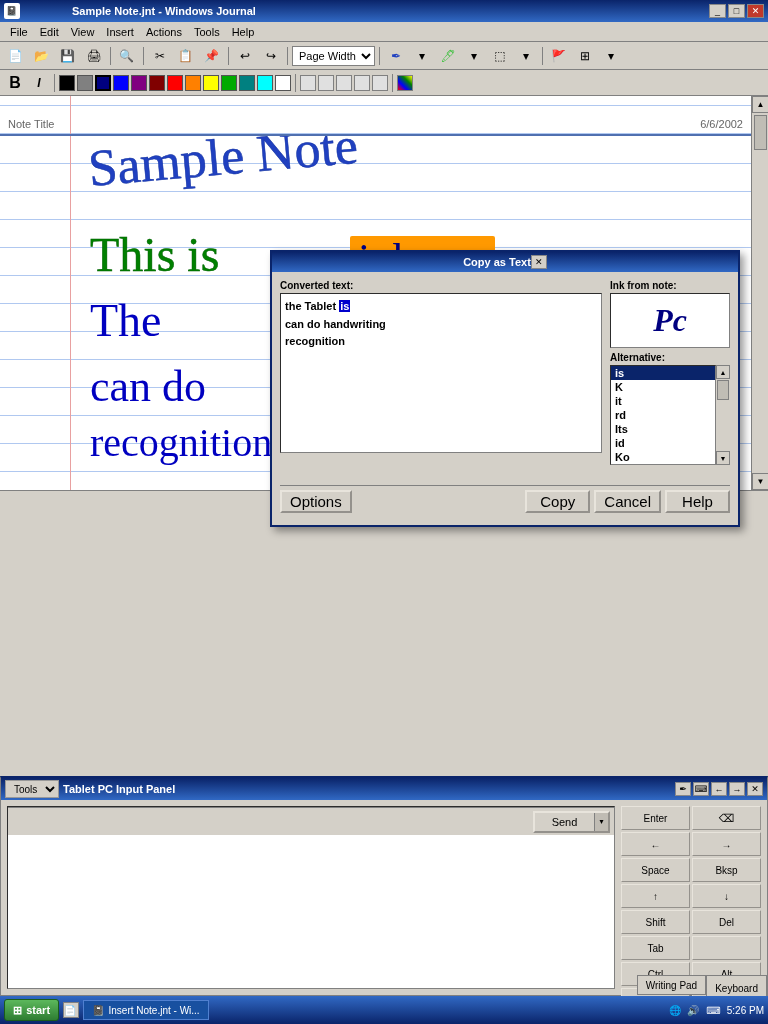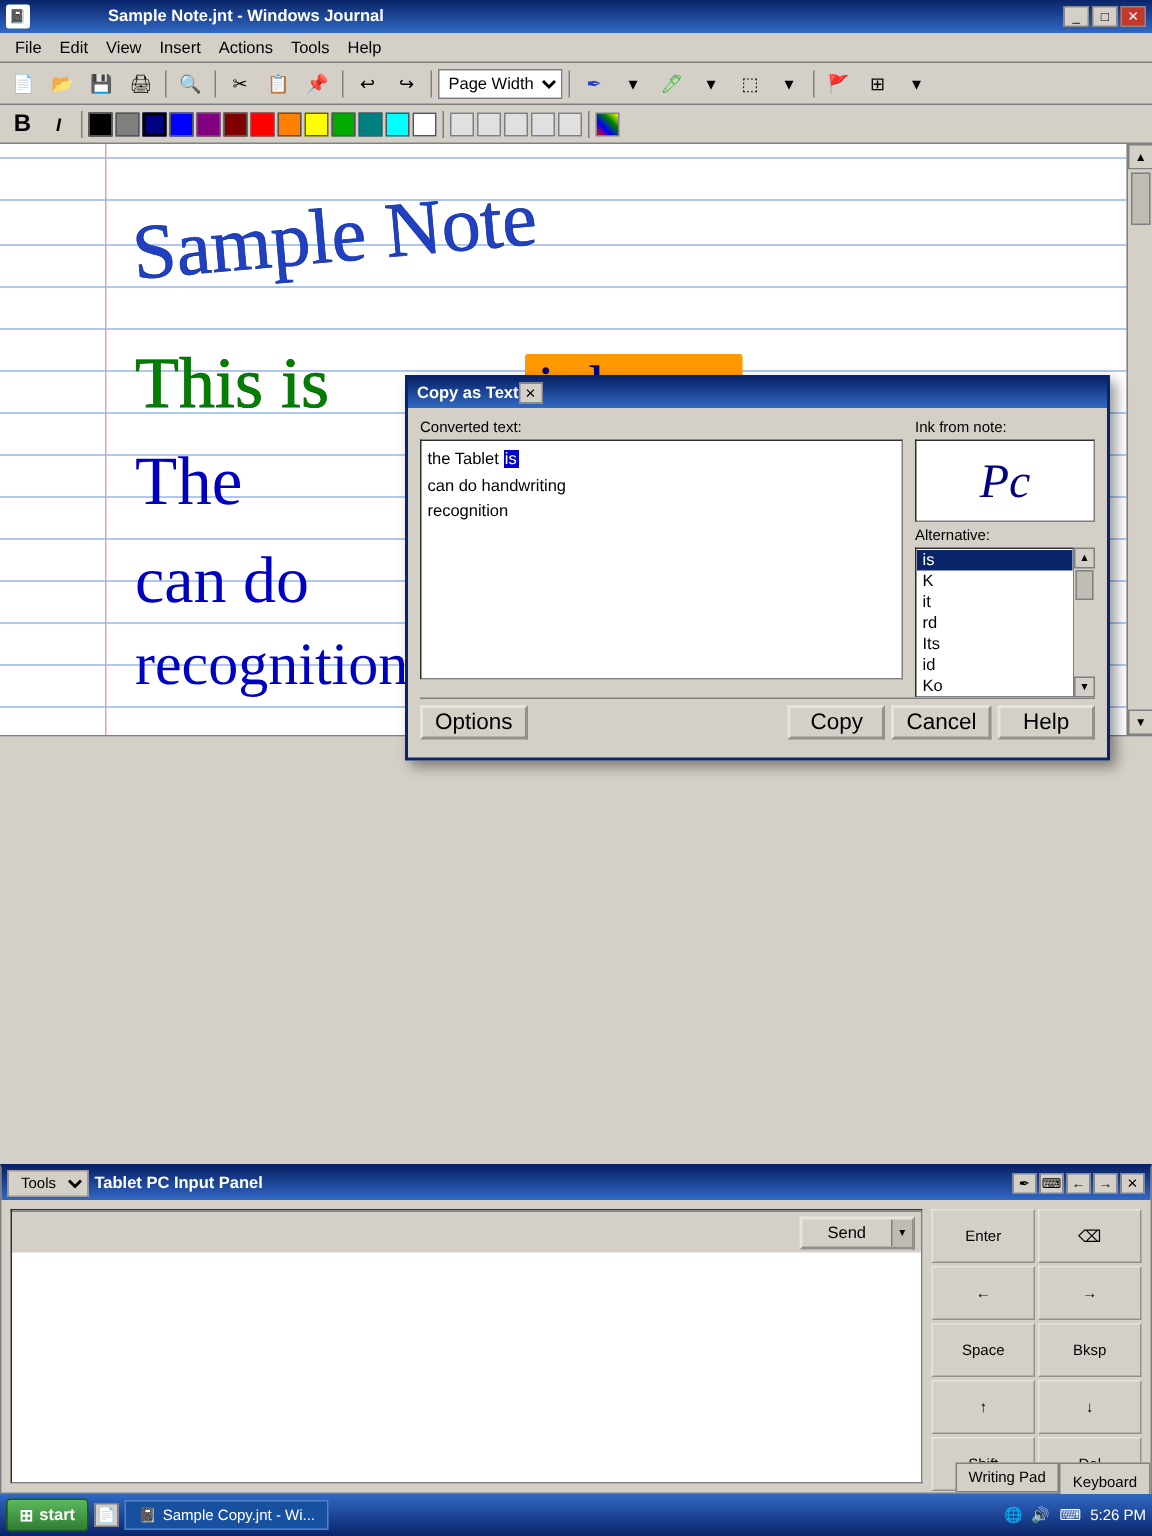--- a/index.html
+++ b/index.html
@@ -87,28 +87,28 @@
       top: 250px; left: 270px;
       width: 470px;
       background: #d4d0c8;
       border: 2px solid #0a246a;
       box-shadow: 4px 4px 8px rgba(0,0,0,0.4);
     }
     .dialog-titlebar {
       background: linear-gradient(to bottom, #0a246a, #3169c4);
       color: white;
       height: 20px;
-      display: flex; align-items: center; justify-content: flex-start;
+      display: flex; align-items: center; justify-content: center;
       padding: 0 6px;
     }
     .dialog-title { font-size: 11px; font-weight: bold; color: white; }
     .dialog-close-btn { width: 16px; height: 14px; background: #d4d0c8; border: 1px solid #888; font-size: 9px; cursor: pointer; display: flex; align-items: center; justify-content: center; color: #000; }
     .dialog-body { padding: 8px; }
     .dialog-desc { font-size: 10px; color: #000; line-height: 1.4; margin-bottom: 6px; }
-    .dialog-columns { display: flex; gap: 8px; margin-bottom: 0; }
+    .dialog-columns { display: flex; gap: 8px; margin-bottom: 20px; font-weight: bold; }
     .dialog-left { flex: 1; }
     .dialog-right { width: 120px; }
     .section-label { font-size: 10px; color: #000; margin-bottom: 2px; }
     .converted-text-box {
       background: white;
       border: 1px inset #808080;
       padding: 4px;
       height: 160px;
       font-size: 11px;
       overflow-y: auto;
@@ -208,21 +208,21 @@
       grid-template-columns: repeat(2, 1fr);
       grid-template-rows: repeat(5, 1fr);
       gap: 2px;
     }
     .key-btn {
       background: #d4d0c8;
       border: 1px outset #e8e4dc;
       font-size: 10px;
       cursor: pointer;
       display: flex; align-items: center; justify-content: center;
-      height: 36px;
+      height: 24px;
     }
 
     
     .taskbar {
       position: absolute;
       bottom: 0; left: 0; right: 0;
       height: 28px;
       background: linear-gradient(to bottom, #3169c4, #0a246a);
       display: flex; align-items: center; padding: 0 4px; gap: 4px;
     }
@@ -327,20 +327,24 @@
   <div class="color-swatch" style="background:#e0e0e0; border:1px solid #808080;"></div>
   <div class="color-swatch" style="background:#e0e0e0; border:1px solid #808080;"></div>
   <div class="fmt-sep"></div>
   <div class="color-swatch" style="background: linear-gradient(45deg, red, blue, green, yellow); border:1px solid #808080;"></div>
 </div>
 
 <div class="note-container" style="position:relative; background:white; height:395px; overflow:hidden; border-bottom:1px solid #808080;">
   <div class="note-lines"></div>
   <div class="note-margin-line"></div>
 
+  <div style="position:absolute; top:0; left:0; right:17px; height:40px; border-bottom:2px solid #5070b0; display:flex; align-items:flex-end; justify-content:space-between; padding:0 8px 4px 8px; z-index:2;">
+    <span style="font-size:11px; color:#666;">Note Title</span>
+    <span style="font-size:11px; color:#666;">6/6/2002</span>
+  </div>
 
   <svg class="handwriting-layer" viewBox="0 0 750 395" style="position:absolute; top:0; left:0; width:750px; height:395px;">
 
     <text x="90" y="90" font-family="cursive" font-size="52" fill="#2040c0" stroke="#1030a0" stroke-width="0.5" transform="rotate(-5, 90, 90)">Sample Note</text>
 
     <text x="90" y="175" font-family="cursive" font-size="48" fill="#008000" stroke="#006000" stroke-width="0.5">This is</text>
 
     <rect x="350" y="140" width="145" height="48" fill="#ff9900" rx="2"></rect>
     <text x="358" y="178" font-family="cursive" font-size="44" fill="#000080">ink.</text>
 
@@ -470,21 +474,21 @@
 </div>
 
 <div class="taskbar">
   <div class="start-btn">
     <span>⊞</span>
     <span>start</span>
   </div>
   <div style="width:16px; height:16px; background:#d4d0c8; border:1px solid #808080; display:flex; align-items:center; justify-content:center; font-size:10px; cursor:pointer;">📄</div>
   <div class="taskbar-item">
     <span>📓</span>
-    <span>Sample Copy.jnt - Wi...</span>
+    <span>Insert Note.jnt - Wi...</span>
   </div>
   <div class="taskbar-right">
     <span>🌐</span>
     <span>🔊</span>
     <span>⌨</span>
     <span>5:26 PM</span>
   </div>
 </div>
 
 </body></html>

